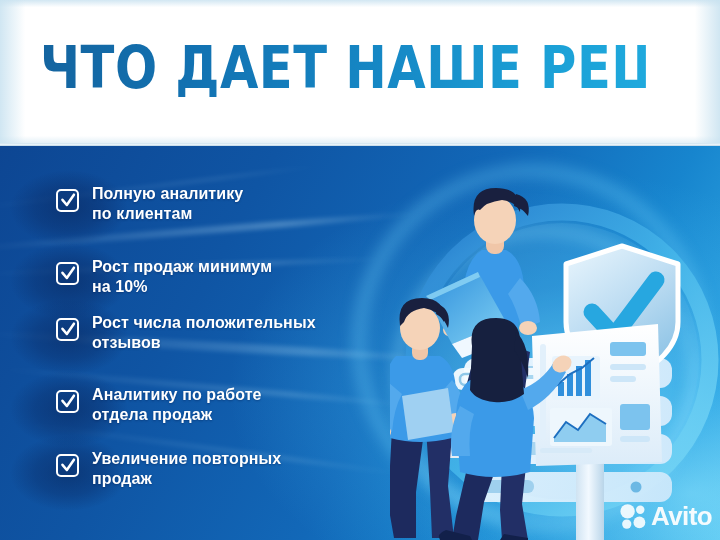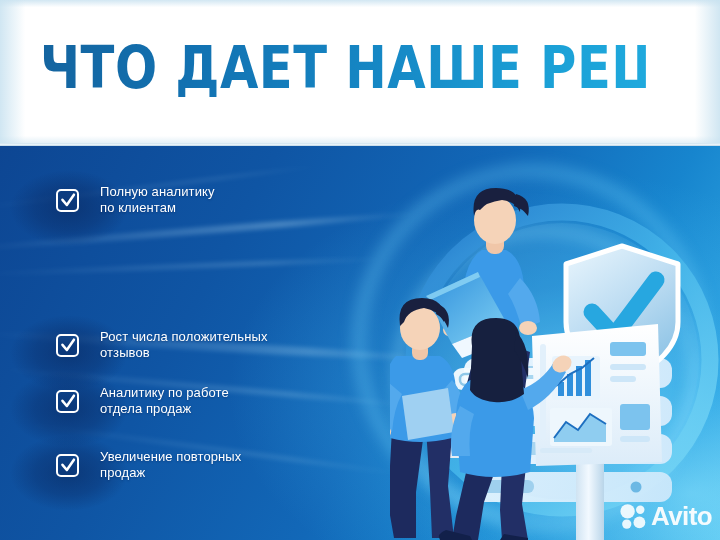--- a/index.html
+++ b/index.html
@@ -104,21 +104,21 @@
   }
   .check-item {
     position: absolute;
     left: 56px;
     display: flex;
     align-items: flex-start;
     gap: 13px;
   }
   .ci-0 { top: 38px;  }
   .ci-1 { top: 111px; }
-  .ci-2 { top: 183px; }
+  .ci-2 { top: 167px; }
   .ci-3 { top: 239px; }
   .ci-4 { top: 303px; }
 
   
   .check-item::before {
     content: "";
     position: absolute;
     left: -46px;
     top: -14px;
     width: 118px;
@@ -147,27 +147,26 @@
     width: 19px;
     height: 19px;
     transform: translate(-50%, -52%);
     display: block;
     overflow: visible;
   }
   .check-text {
     position: relative;
     z-index: 1;
     color: #ffffff;
-    font-size: 13px;
-    font-weight: 400;
+    font-size: 16px;
+    font-weight: 700;
     line-height: 1.26;
     letter-spacing: 0.1px;
     white-space: pre-line;
     text-shadow: 0 1px 2px rgba(4,30,80,0.42);
-    margin-left: 8px;
   }
 
   
   .illustration {
     position: absolute;
     left: 390px;
     top: 0;
     width: 330px;
     height: 394px;
   }
@@ -384,20 +383,29 @@
       <div class="check-item ci-0">
         <span class="checkbox">
           <svg viewBox="0 0 24 24" aria-hidden="true">
             <path d="M5 11 L10.5 17.5 L19.5 4.5" fill="none" stroke="#ffffff" stroke-width="3.2" stroke-linecap="round" stroke-linejoin="round"></path>
           </svg>
         </span>
         <span class="check-text">Полную аналитику
 по клиентам</span>
       </div>
 
+      <div class="check-item ci-1">
+        <span class="checkbox">
+          <svg viewBox="0 0 24 24" aria-hidden="true">
+            <path d="M5 11 L10.5 17.5 L19.5 4.5" fill="none" stroke="#ffffff" stroke-width="3.2" stroke-linecap="round" stroke-linejoin="round"></path>
+          </svg>
+        </span>
+        <span class="check-text">Рост продаж минимум
+на 10%</span>
+      </div>
 
       <div class="check-item ci-2">
         <span class="checkbox">
           <svg viewBox="0 0 24 24" aria-hidden="true">
             <path d="M5 11 L10.5 17.5 L19.5 4.5" fill="none" stroke="#ffffff" stroke-width="3.2" stroke-linecap="round" stroke-linejoin="round"></path>
           </svg>
         </span>
         <span class="check-text">Рост числа положительных
 отзывов</span>
       </div>

